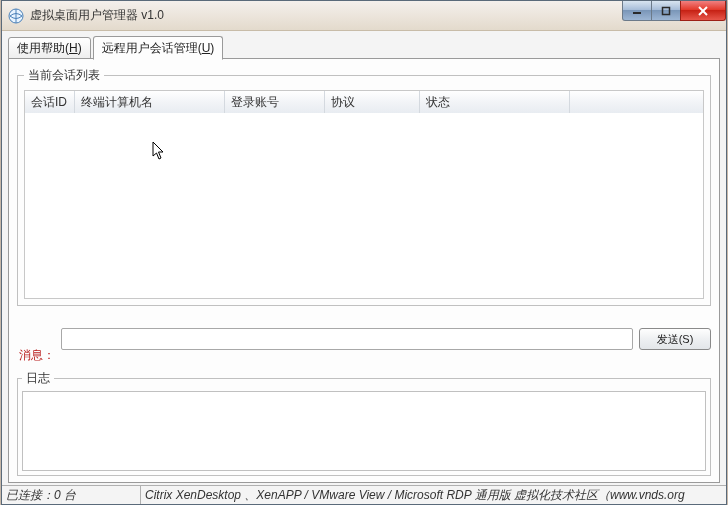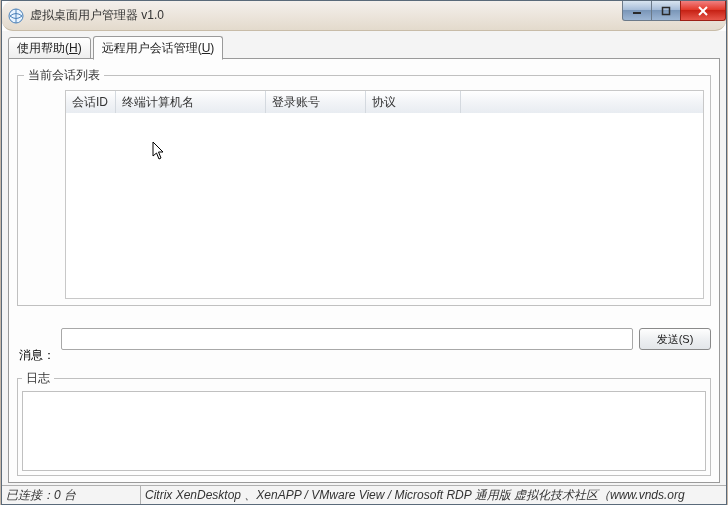--- a/index.html
+++ b/index.html
@@ -23,21 +23,20 @@
     display: flex;
     flex-direction: column;
   }
   .titlebar {
     height: 29px;
     background: linear-gradient(to bottom, #f4f0ec 0%, #ece5dc 50%, #e3dacc 100%);
     border-bottom: 1px solid #c8bca8;
     display: flex;
     align-items: center;
     position: relative;
-    border-radius: 11px;
   }
   .titlebar .app-icon {
     width: 16px;
     height: 16px;
     margin-left: 6px;
     margin-right: 6px;
   }
   .titlebar .title {
     color: #333;
     font-size: 12px;
@@ -138,21 +137,20 @@
     padding: 0 4px;
     color: #333;
   }
   .table-wrap {
     border: 1px solid #c8c8c8;
     background: #fff;
     flex: 1;
     min-height: 0;
     overflow: hidden;
     position: relative;
-    margin-left: 41px;
   }
   .thead {
     display: flex;
     height: 22px;
     background: linear-gradient(to bottom, #ffffff 0%, #f2f4f7 50%, #e8ecf1 100%);
     border-bottom: 1px solid #d4d9df;
   }
   .th {
     border-right: 1px solid #d4d9df;
     line-height: 22px;
@@ -171,21 +169,21 @@
     background: #fff;
   }
   .msg-row {
     display: flex;
     align-items: center;
     gap: 6px;
     margin: 2px 0 6px 0;
   }
   .msg-label {
     padding-left: 2px;
-    color: #000000;
+    color: #b91c1c;
     margin-top: 33px;
   }
   .msg-input {
     flex: 1;
     height: 20px;
     border: 1px solid #a8a8a8;
     border-radius: 2px;
     padding: 0 4px;
     font-size: 12px;
     font-family: inherit;
@@ -290,20 +288,21 @@
     <div class="tab-panel">
 
       <fieldset class="fs grow">
         <legend>当前会话列表</legend>
         <div class="table-wrap">
           <div class="thead" id="thead">
               <div class="th" style="width: 50px;">会话ID</div>
               <div class="th" style="width: 150px;">终端计算机名</div>
               <div class="th" style="width: 100px;">登录账号</div>
               <div class="th" style="width: 95px;">协议</div>
+              <div class="th" style="width: 150px;">状态</div>
               <div class="th" style="flex: 1 1 0%; border-right: none;"></div>
             </div>
           <div class="tbody" id="tbody"></div>
         </div>
       </fieldset>
 
       <div class="msg-row">
         <span class="msg-label">消息：</span>
         <input type="text" class="msg-input" value="" style="">
         <button class="send-btn">

